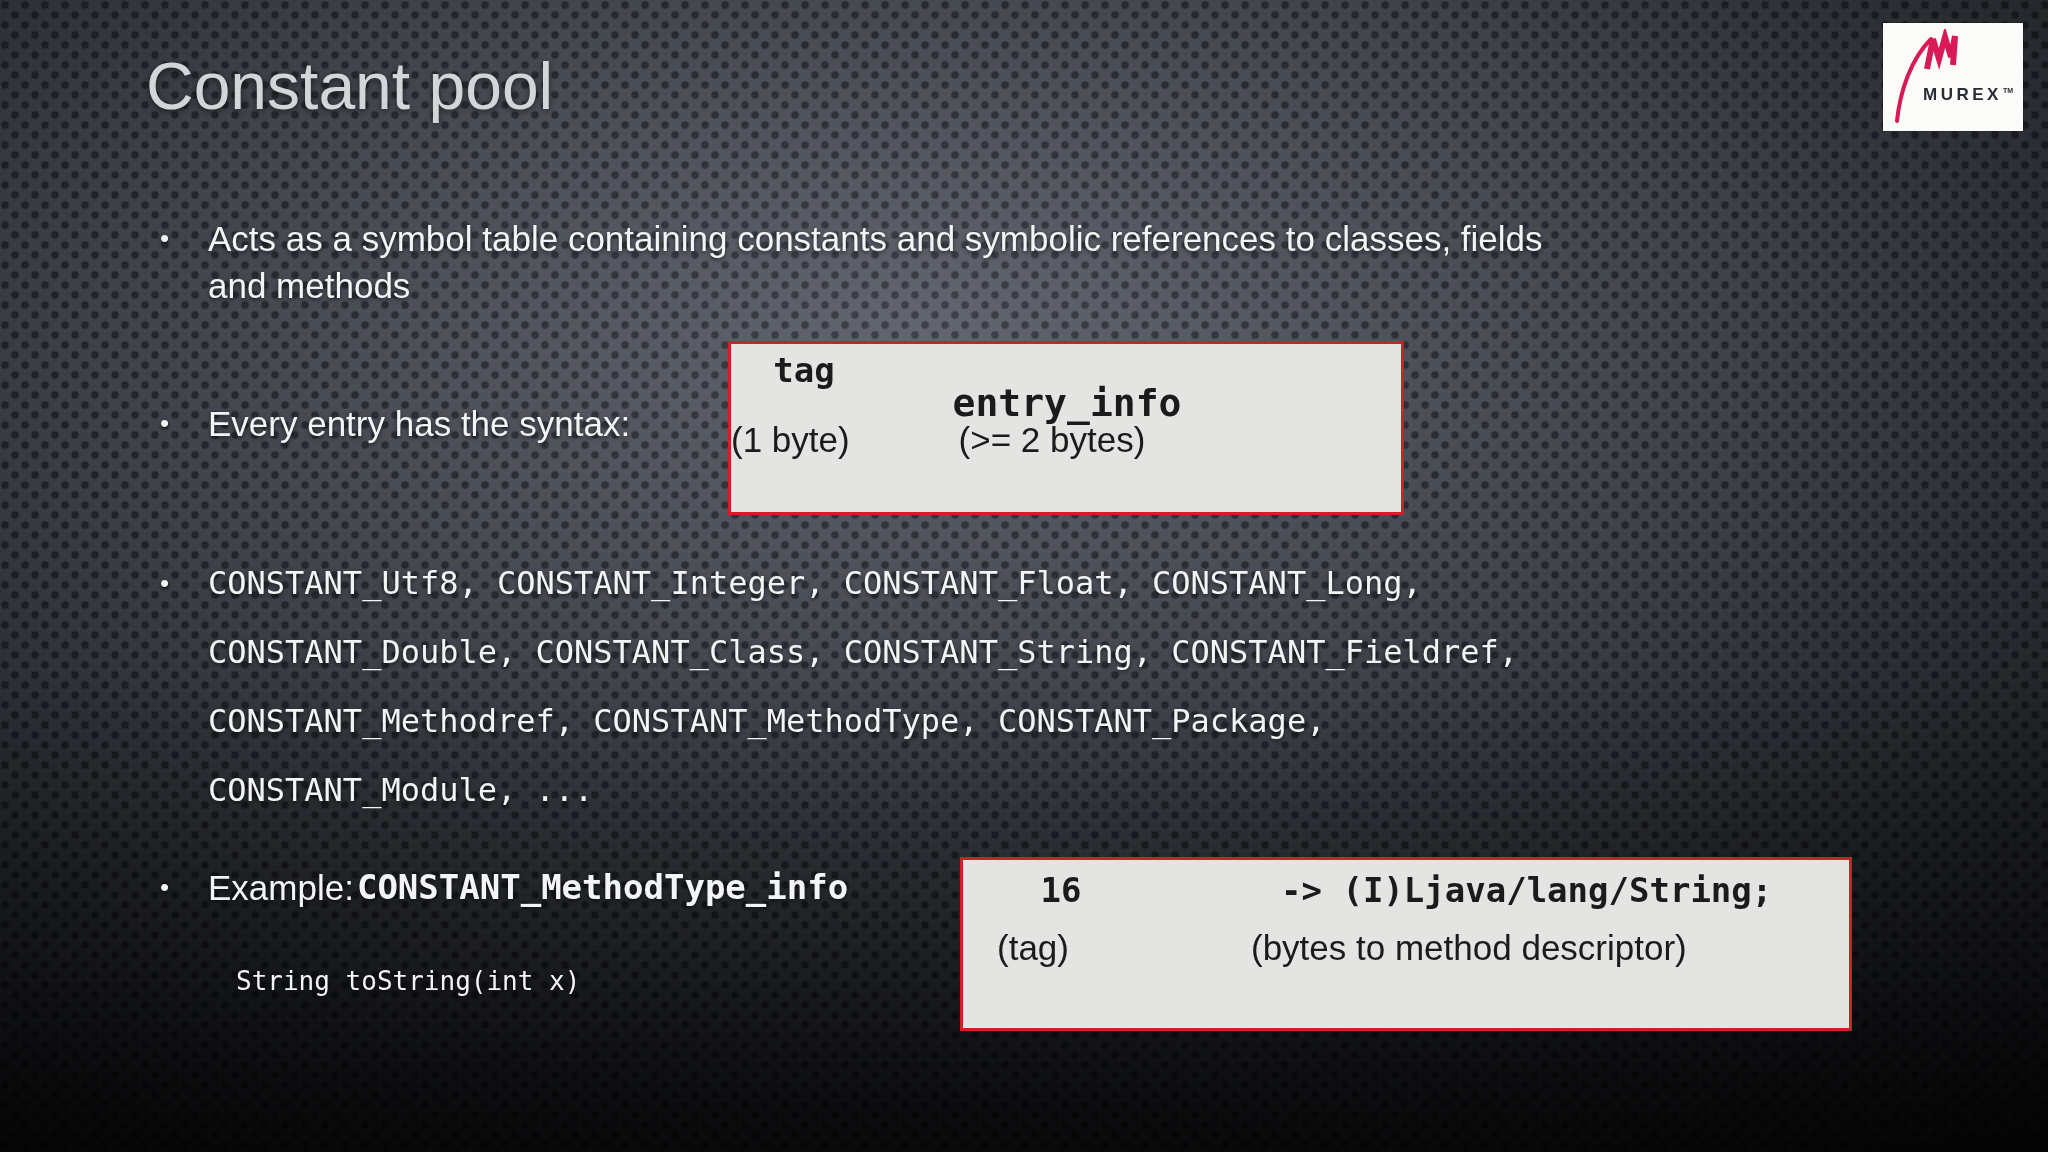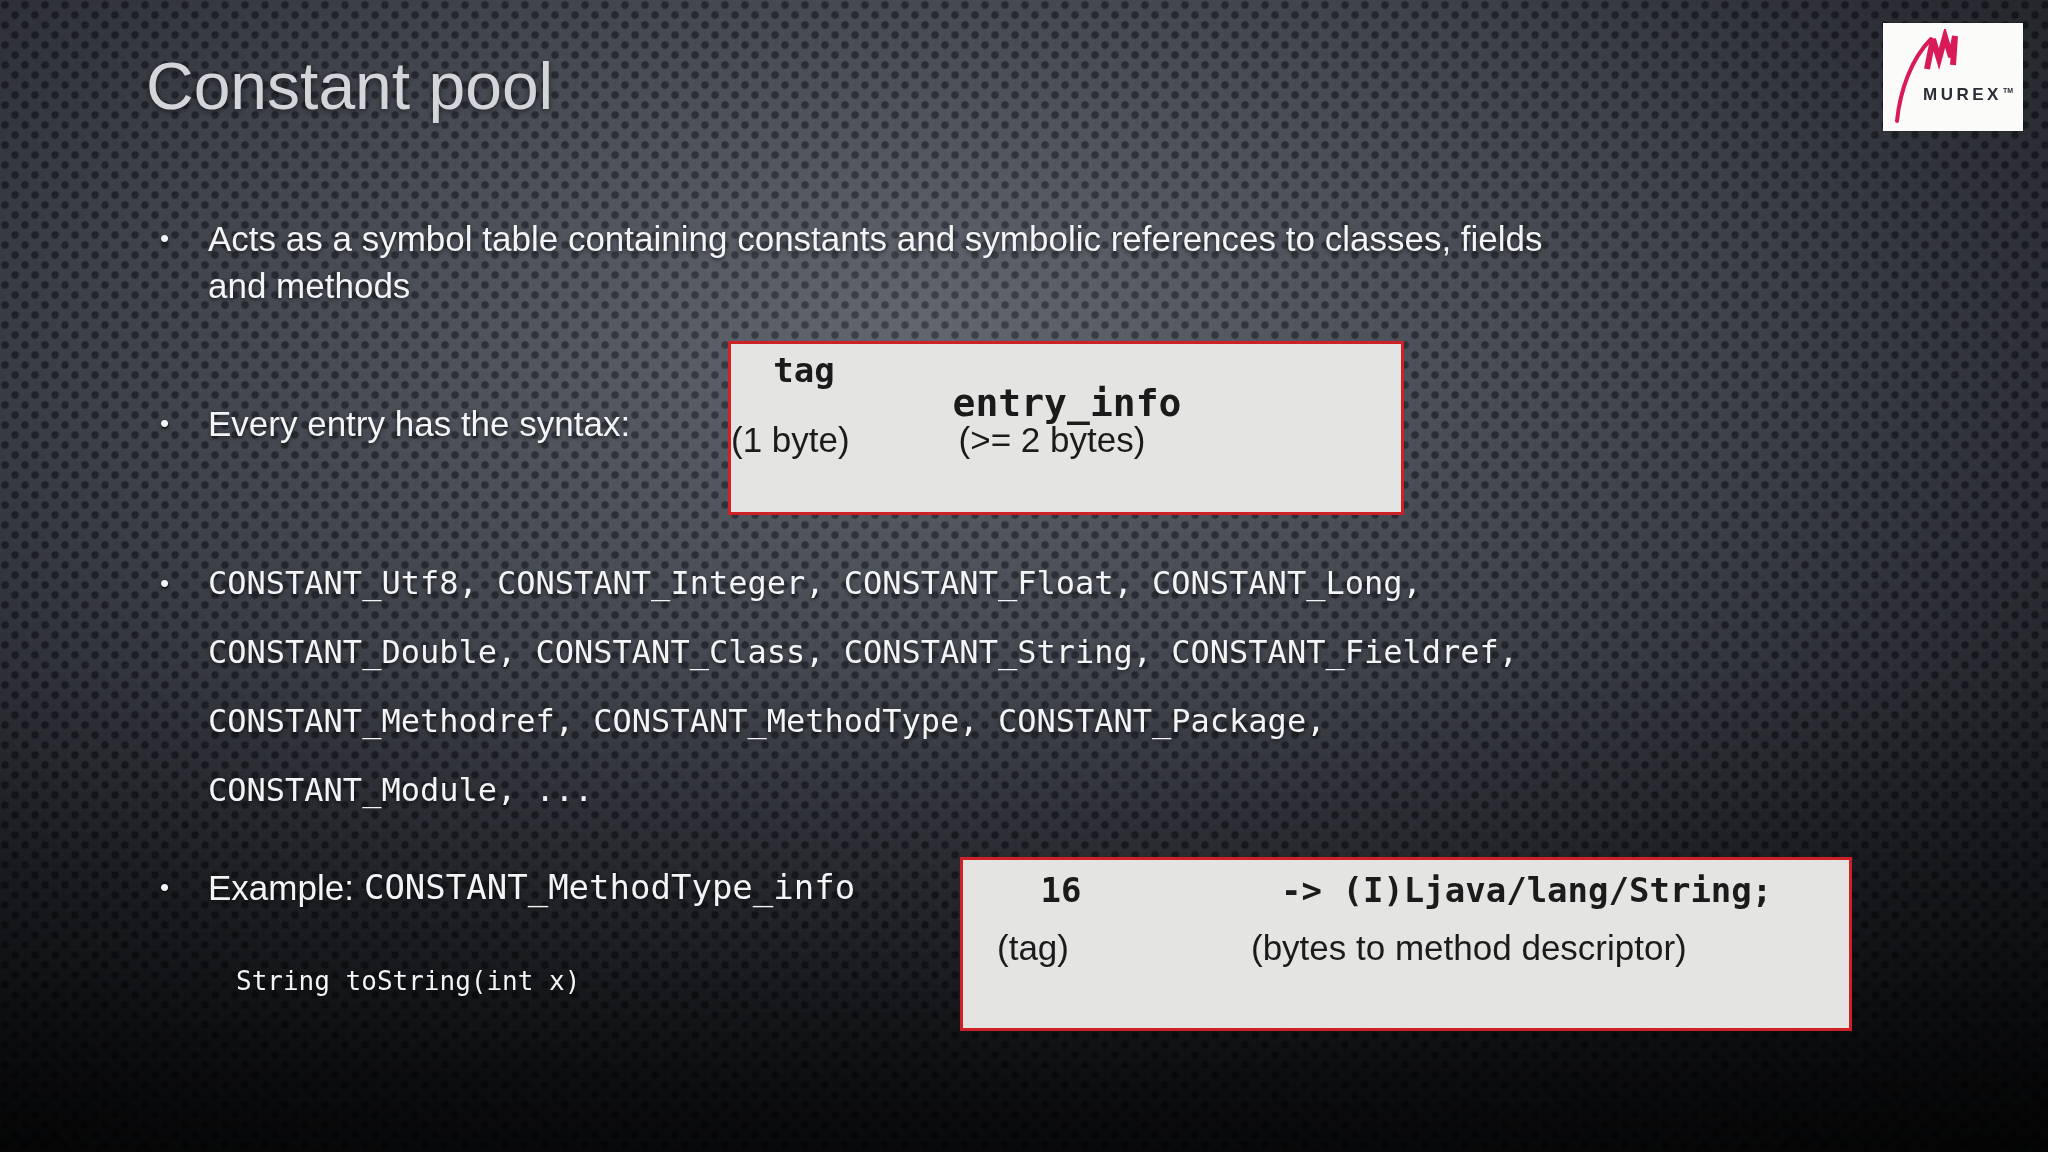--- a/index.html
+++ b/index.html
@@ -43,21 +43,21 @@
   }
   .marker{flex:0 0 62px;font-size:26px;line-height:47px;text-align:left;padding-left:14px;box-sizing:border-box;}
   .b1{left:146px;top:215px;width:1420px;}
   .b2{left:146px;top:400px;width:900px;}
   
   .constants{left:146px;top:549px;width:1700px;}
   .constants .marker{line-height:69px;}
   .constants .lines{font-family:"DejaVu Sans Mono",monospace;font-size:32px;line-height:69px;font-weight:400;}
   
   .b4{left:146px;top:864px;width:1000px;}
-  .b4 .code{font-family:"DejaVu Sans Mono",monospace;font-size:34px;margin-left:10px;}
+  .b4 .code{font-family:"DejaVu Sans Mono",monospace;font-size:34px;margin-left:3px;font-weight:bold;}
   .signature{
     position:absolute;left:236px;top:966px;
     font-family:"DejaVu Sans Mono",monospace;font-size:26px;color:#f3f4f5;
     text-shadow:0 2px 4px rgba(0,0,0,0.55);
     text-align:center;
   }
   
   .gbox{
     position:absolute;background:#e4e4e2;border:3px solid #cd2127;
     box-sizing:border-box;color:#1b1b1b;

